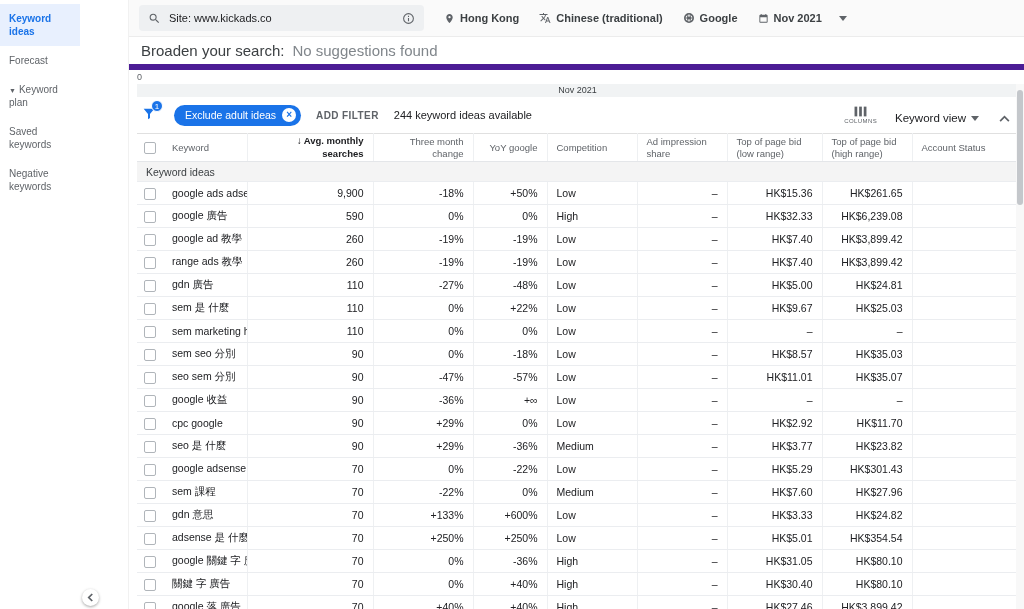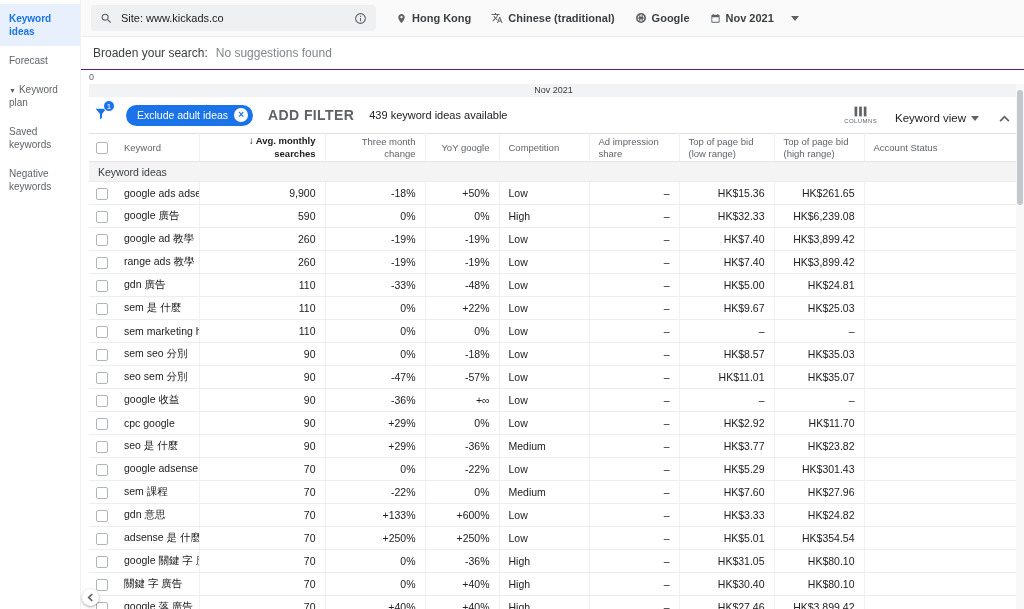--- a/index.html
+++ b/index.html
@@ -1,58 +1,58 @@
 <!DOCTYPE html>
 <html><head>
 <meta charset="utf-8">
 <style>
   * { margin:0; padding:0; box-sizing:border-box; }
   html,body { width:1024px; height:609px; overflow:hidden; }
   body { font-family:"Liberation Sans", sans-serif; background:#fff; color:#202124; position:relative; }
 
-  .app { display:flex; width:1024px; height:609px; }
+  .app { display:flex; width:1024px; height:609px;gap:48px; }
 
   
   .sidebar { width:80px; flex:none; background:#fff; padding-top:4px; }
   .side-item { font-size:10px; color:#5f6368; padding:8px 9px; line-height:1.3; cursor:pointer; }
   .side-item.active { background:#e8f0fe; color:#1a73e8; font-weight:bold; }
   .side-item .caret { font-size:7px; color:#5f6368; margin-right:3px; }
 
   
   .main { flex:1; min-width:0; display:flex; flex-direction:column; border-left:1px solid #f1f1f1; }
 
   .topbar { height:37px; flex:none; background:#fafafa; border-bottom:1px solid #ececec;
             display:flex; align-items:center; gap:20px; padding:16px 10px; }
   .searchbox { display:flex; align-items:center; gap:8px; background:#eef0f2; border-radius:4px;
                height:26px; width:285px; padding:0 9px; }
   .searchbox input { border:none; outline:none; background:transparent; flex:1;
                      font-family:inherit; font-size:11px; color:#202124; }
   .setting { display:flex; align-items:center; gap:5px; font-size:11px; color:#3c4043; cursor:pointer; white-space:nowrap;font-weight:bold; }
 
   .broaden { height:33px; flex:none; display:flex; align-items:center; gap:8px; padding:0 12px;
-             border-bottom:1px solid #4c1d95; font-size:12px; background:#fff; }
+             border-bottom:6px solid #4c1d95; font-size:15px; background:#fff; }
   .broaden .b-label { color:#3c4043; }
   .broaden .b-value { color:#80868b; }
 
   .chart-strip { flex:none; padding:2px 6px 0 8px; }
   .chart-zero { font-size:9px; color:#5f6368; height:11px; line-height:11px; }
   .chart-xband { margin-top:1px; height:13px; background:#f1f3f4; text-align:center;
                  font-size:9px; color:#3c4043; line-height:13px; }
 
   
   .toolbar { height:36px; flex:none; display:flex; align-items:center; gap:15px; padding:0 12px; background:#fff; }
   .funnel-wrap { position:relative; width:18px; height:18px; cursor:pointer; }
   .funnel-badge { position:absolute; top:-6px; right:-4px; width:12px; height:12px; background:#1a73e8;
                   border:1px solid #fff; border-radius:50%; color:#fff; font-size:8px;
                   display:flex; align-items:center; justify-content:center; }
   .chip { display:flex; align-items:center; gap:6px; background:#1a73e8; color:#fff; font-size:10.5px;
           border-radius:12px; height:21px; padding:0 5px 0 11px; cursor:pointer; white-space:nowrap; }
   .chip-x { width:14px; height:14px; border-radius:50%; background:#fff; color:#1a73e8; font-size:10px;
             line-height:14px; text-align:center; font-weight:bold; cursor:pointer; }
-  .add-filter { font-size:14px; font-weight:bold; color:#5f6368; letter-spacing:.4px; cursor:pointer; }
+  .add-filter { font-size:10px; font-weight:bold; color:#5f6368; letter-spacing:.4px; cursor:pointer; }
   .ideas-count { font-size:11px; color:#202124; }
   .toolbar-right { margin-left:auto; display:flex; align-items:flex-end; gap:18px; }
   .columns-btn { display:flex; flex-direction:column; align-items:center; gap:1px; cursor:pointer;
                  font-size:6px; color:#5f6368; letter-spacing:.4px; }
   .view-select { display:flex; align-items:center; gap:5px; font-size:11.5px; color:#202124; cursor:pointer; }
   .collapse-btn { cursor:pointer; padding:2px; }
 
   
   .table-wrap { flex:1; overflow:hidden; margin:0 6px 0 8px; }
   table { width:100%; table-layout:fixed; border-collapse:collapse; }
@@ -178,21 +178,21 @@
         </span>
         <span class="funnel-badge">1</span>
       </div>
 
       <div class="chip">
         <span>Exclude adult ideas</span>
         <span class="chip-x">×</span>
       </div>
 
       <div class="add-filter">ADD FILTER</div>
-      <div class="ideas-count">439 keyword ideas available</div>
+      <div class="ideas-count">244 keyword ideas available</div>
 
       <div class="toolbar-right">
         <div class="columns-btn">
           <span>
             <svg width="13" height="11" viewBox="0 0 24 20">
                 <g fill="#5f6368">
                   <rect x="1" y="1" width="5" height="18"></rect>
                   <rect x="9.5" y="1" width="5" height="18"></rect>
                   <rect x="18" y="1" width="5" height="18"></rect>
                 </g>
@@ -293,21 +293,21 @@
               <td>Low</td>
               <td class="c-num">–</td>
               <td class="c-num">HK$7.40</td>
               <td class="c-num">HK$3,899.42</td>
               <td></td>
             </tr>
             <tr>
               <td class="c-check"><span class="cb"></span></td>
               <td>gdn 廣告</td>
               <td class="c-num">110</td>
-              <td class="c-num">-33%</td>
+              <td class="c-num">-27%</td>
               <td class="c-num">-48%</td>
               <td>Low</td>
               <td class="c-num">–</td>
               <td class="c-num">HK$5.00</td>
               <td class="c-num">HK$24.81</td>
               <td></td>
             </tr>
             <tr>
               <td class="c-check"><span class="cb"></span></td>
               <td>sem 是 什麼</td>

